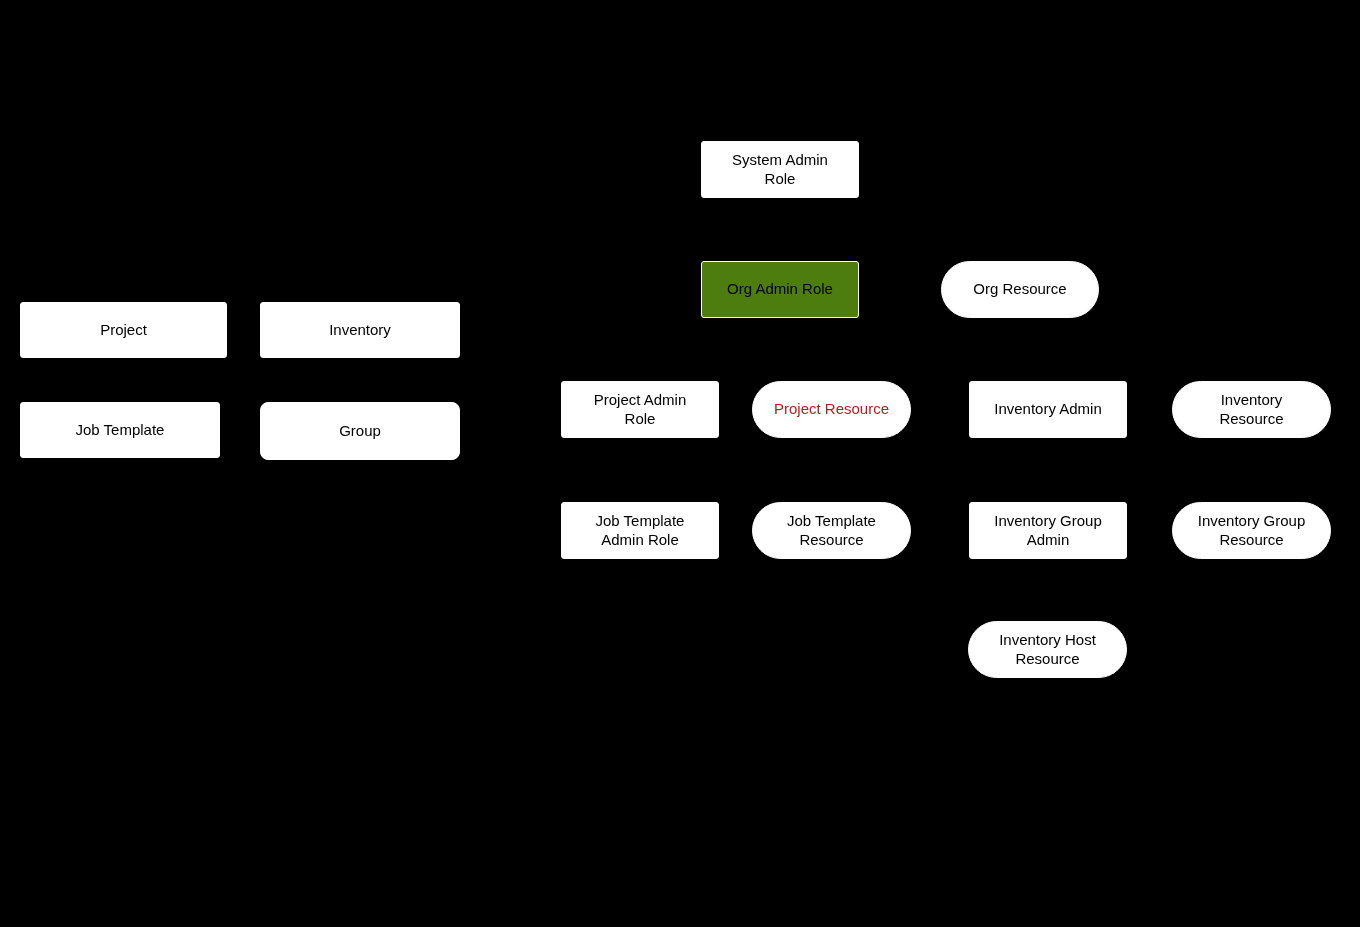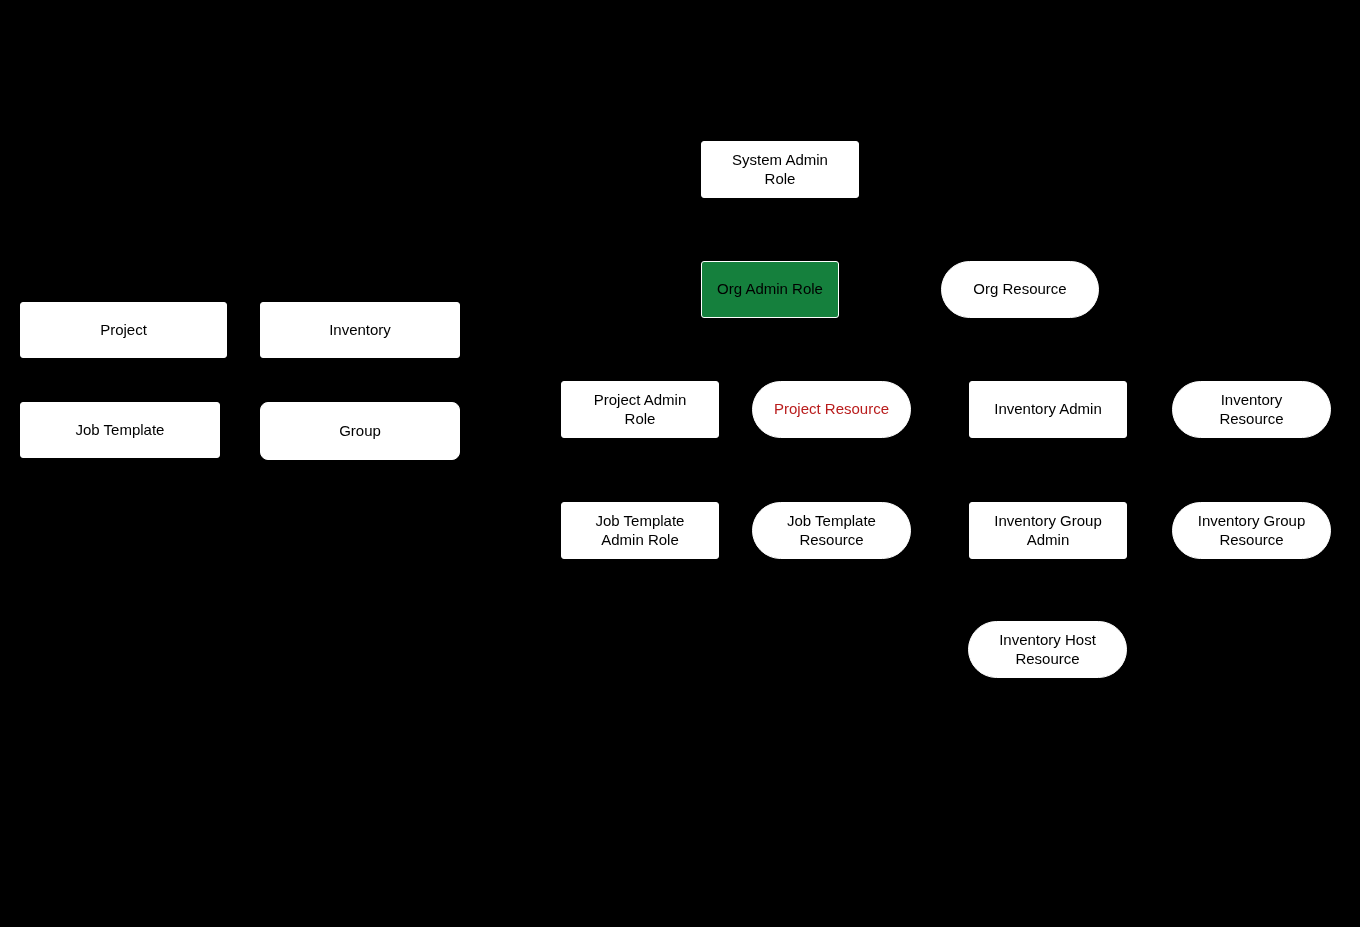--- a/index.html
+++ b/index.html
@@ -56,21 +56,21 @@
     <div class="node rect" style="left: 20px; top: 402px; width: 200px; height: 56px; background: rgb(255, 255, 255); color: rgb(0, 0, 0);">
       <span>Job Template</span>
     </div>
     <div class="node rounded" style="left: 260px; top: 402px; width: 200px; height: 58px; background: rgb(255, 255, 255); color: rgb(0, 0, 0);">
       <span>Group</span>
     </div>
     <div class="node rect" style="left: 701px; top: 141px; width: 158px; height: 57px; background: rgb(255, 255, 255); color: rgb(0, 0, 0);">
       <span>System Admin
 Role</span>
     </div>
-    <div class="node rect" style="left: 701px; top: 261px; width: 138px; height: 57px; background: #15803d; color: rgb(0, 0, 0);">
+    <div class="node rect" style="left: 701px; top: 261px; width: 158px; height: 57px; background: #4d7c0f; color: rgb(0, 0, 0);">
       <span>Org Admin Role</span>
     </div>
     <div class="node pill" style="left: 941px; top: 261px; width: 158px; height: 57px; background: rgb(255, 255, 255); color: rgb(0, 0, 0);">
       <span>Org Resource</span>
     </div>
     <div class="node rect" style="left: 561px; top: 381px; width: 158px; height: 57px; background: rgb(255, 255, 255); color: rgb(0, 0, 0);">
       <span>Project Admin
 Role</span>
     </div>
     <div class="node pill" style="left: 752px; top: 381px; width: 159px; height: 57px; background: rgb(255, 255, 255); color: #b91c1c;">

